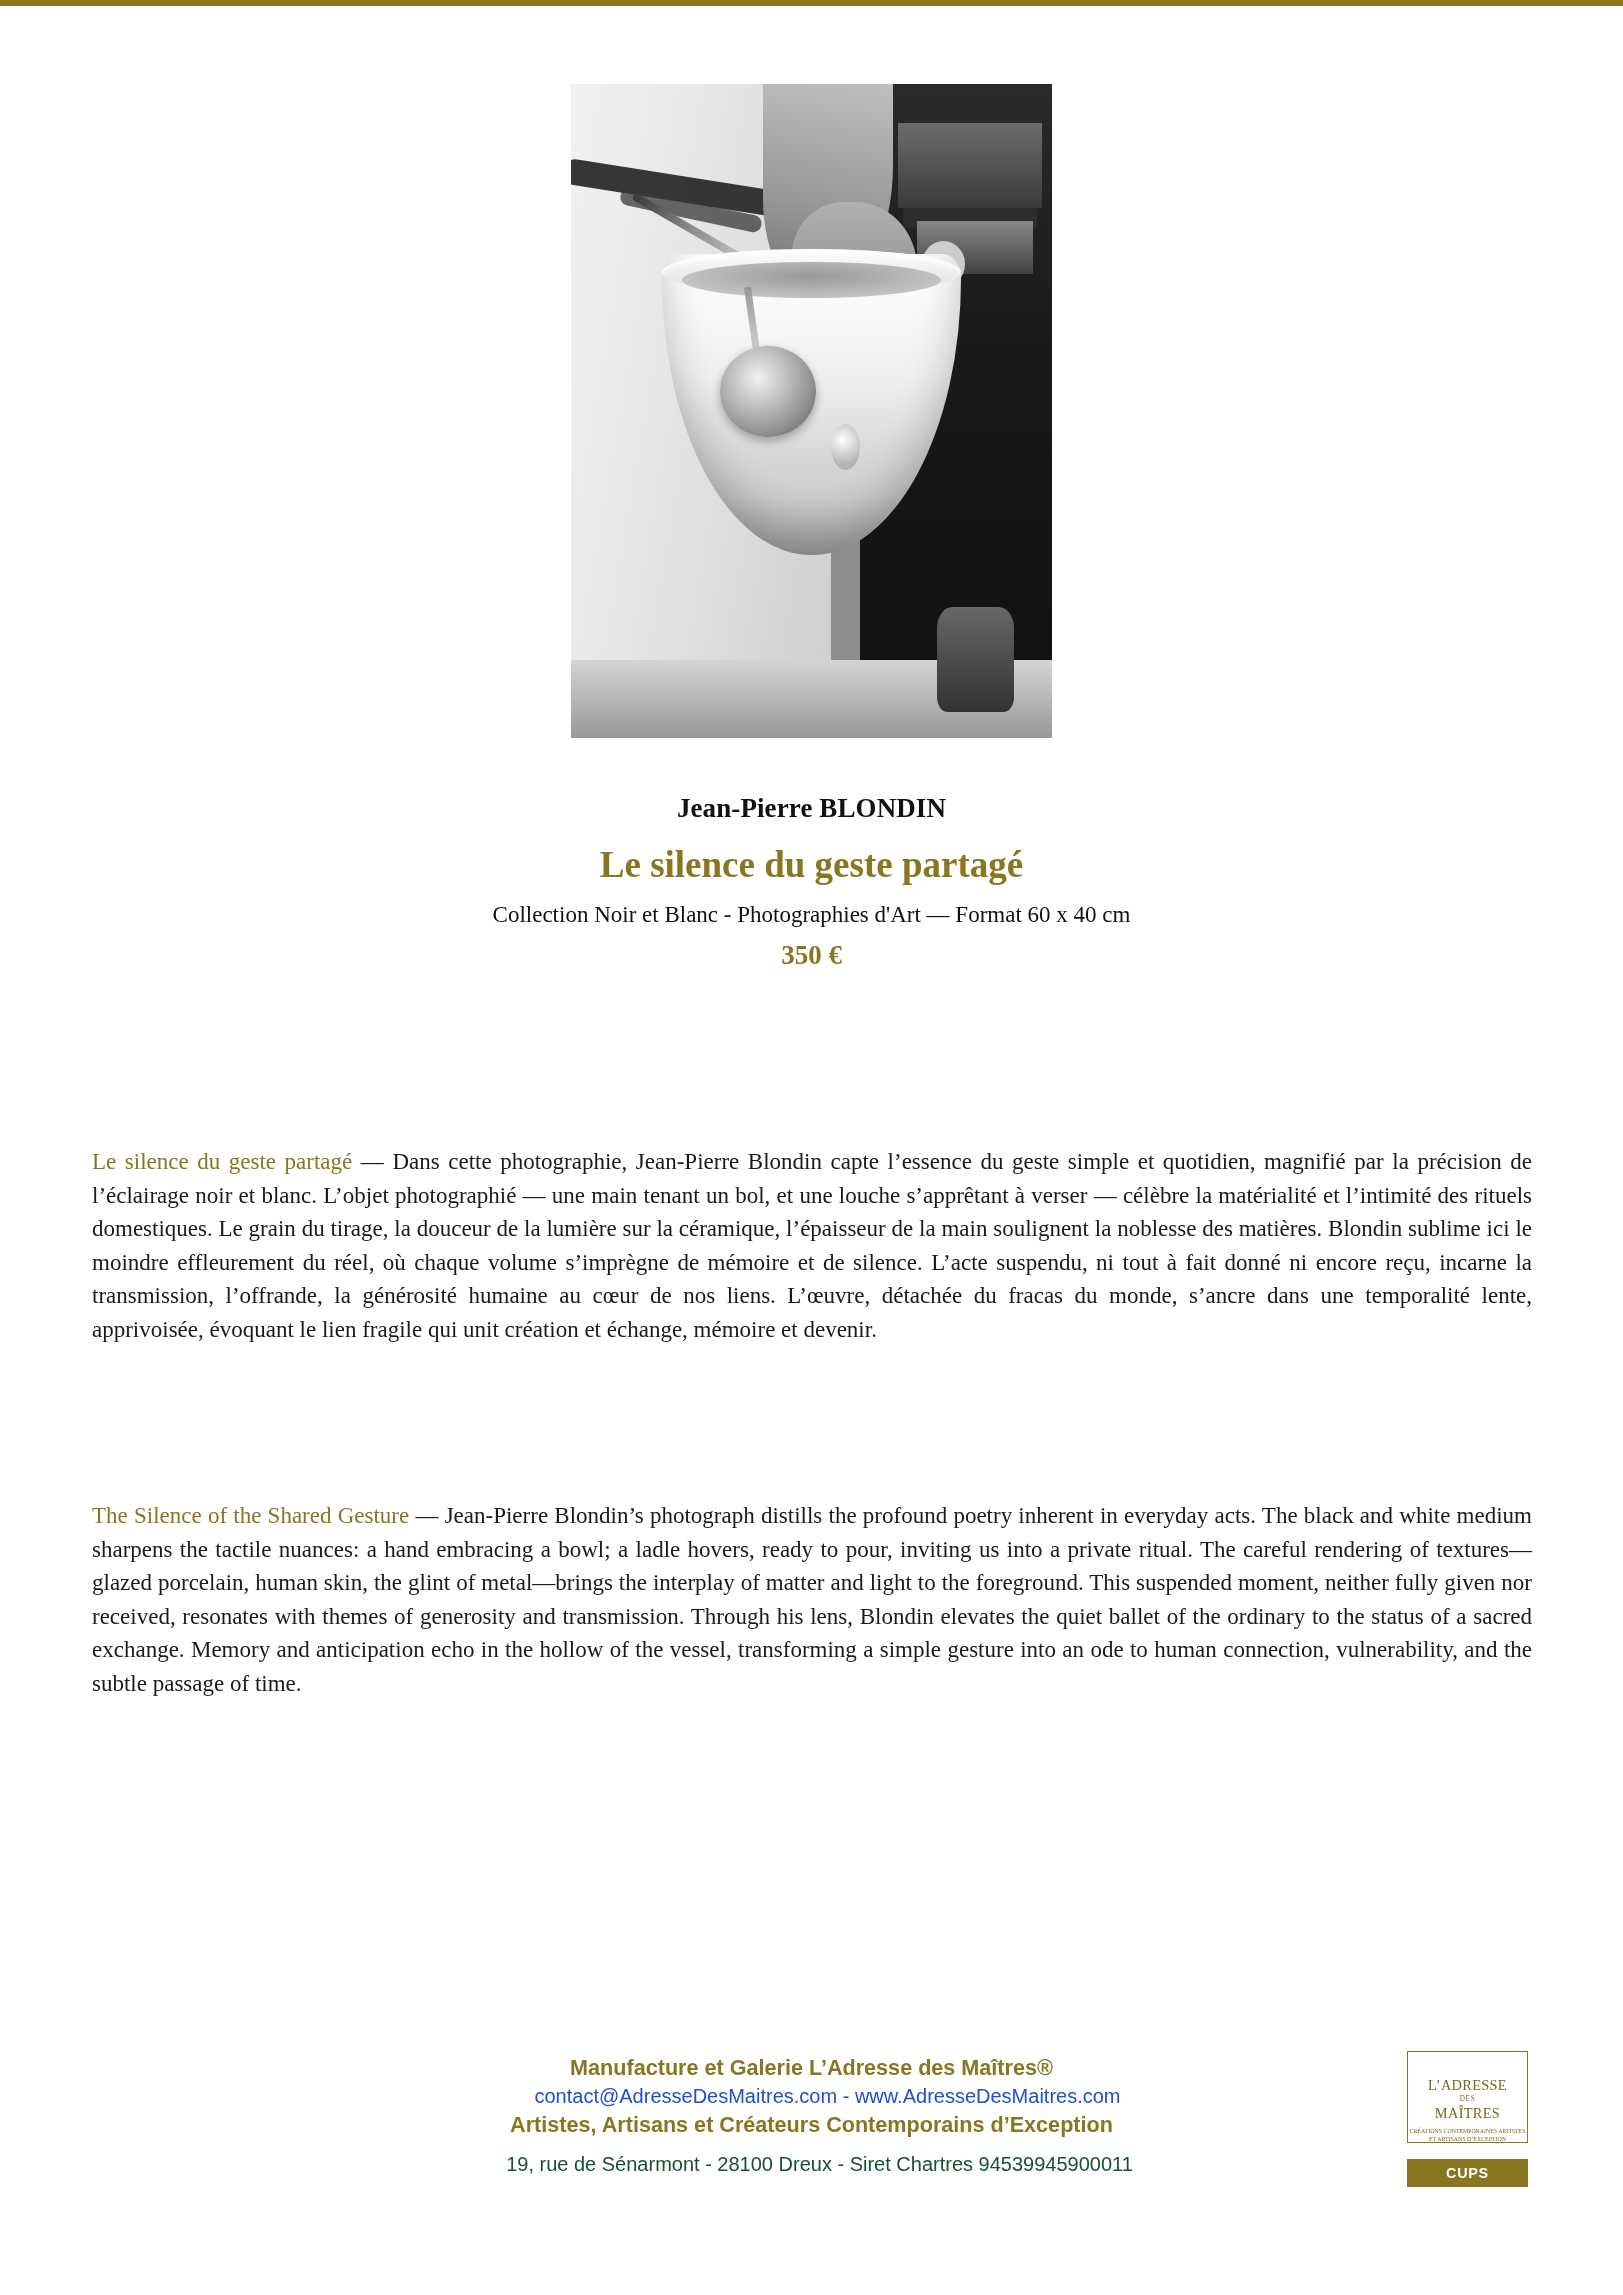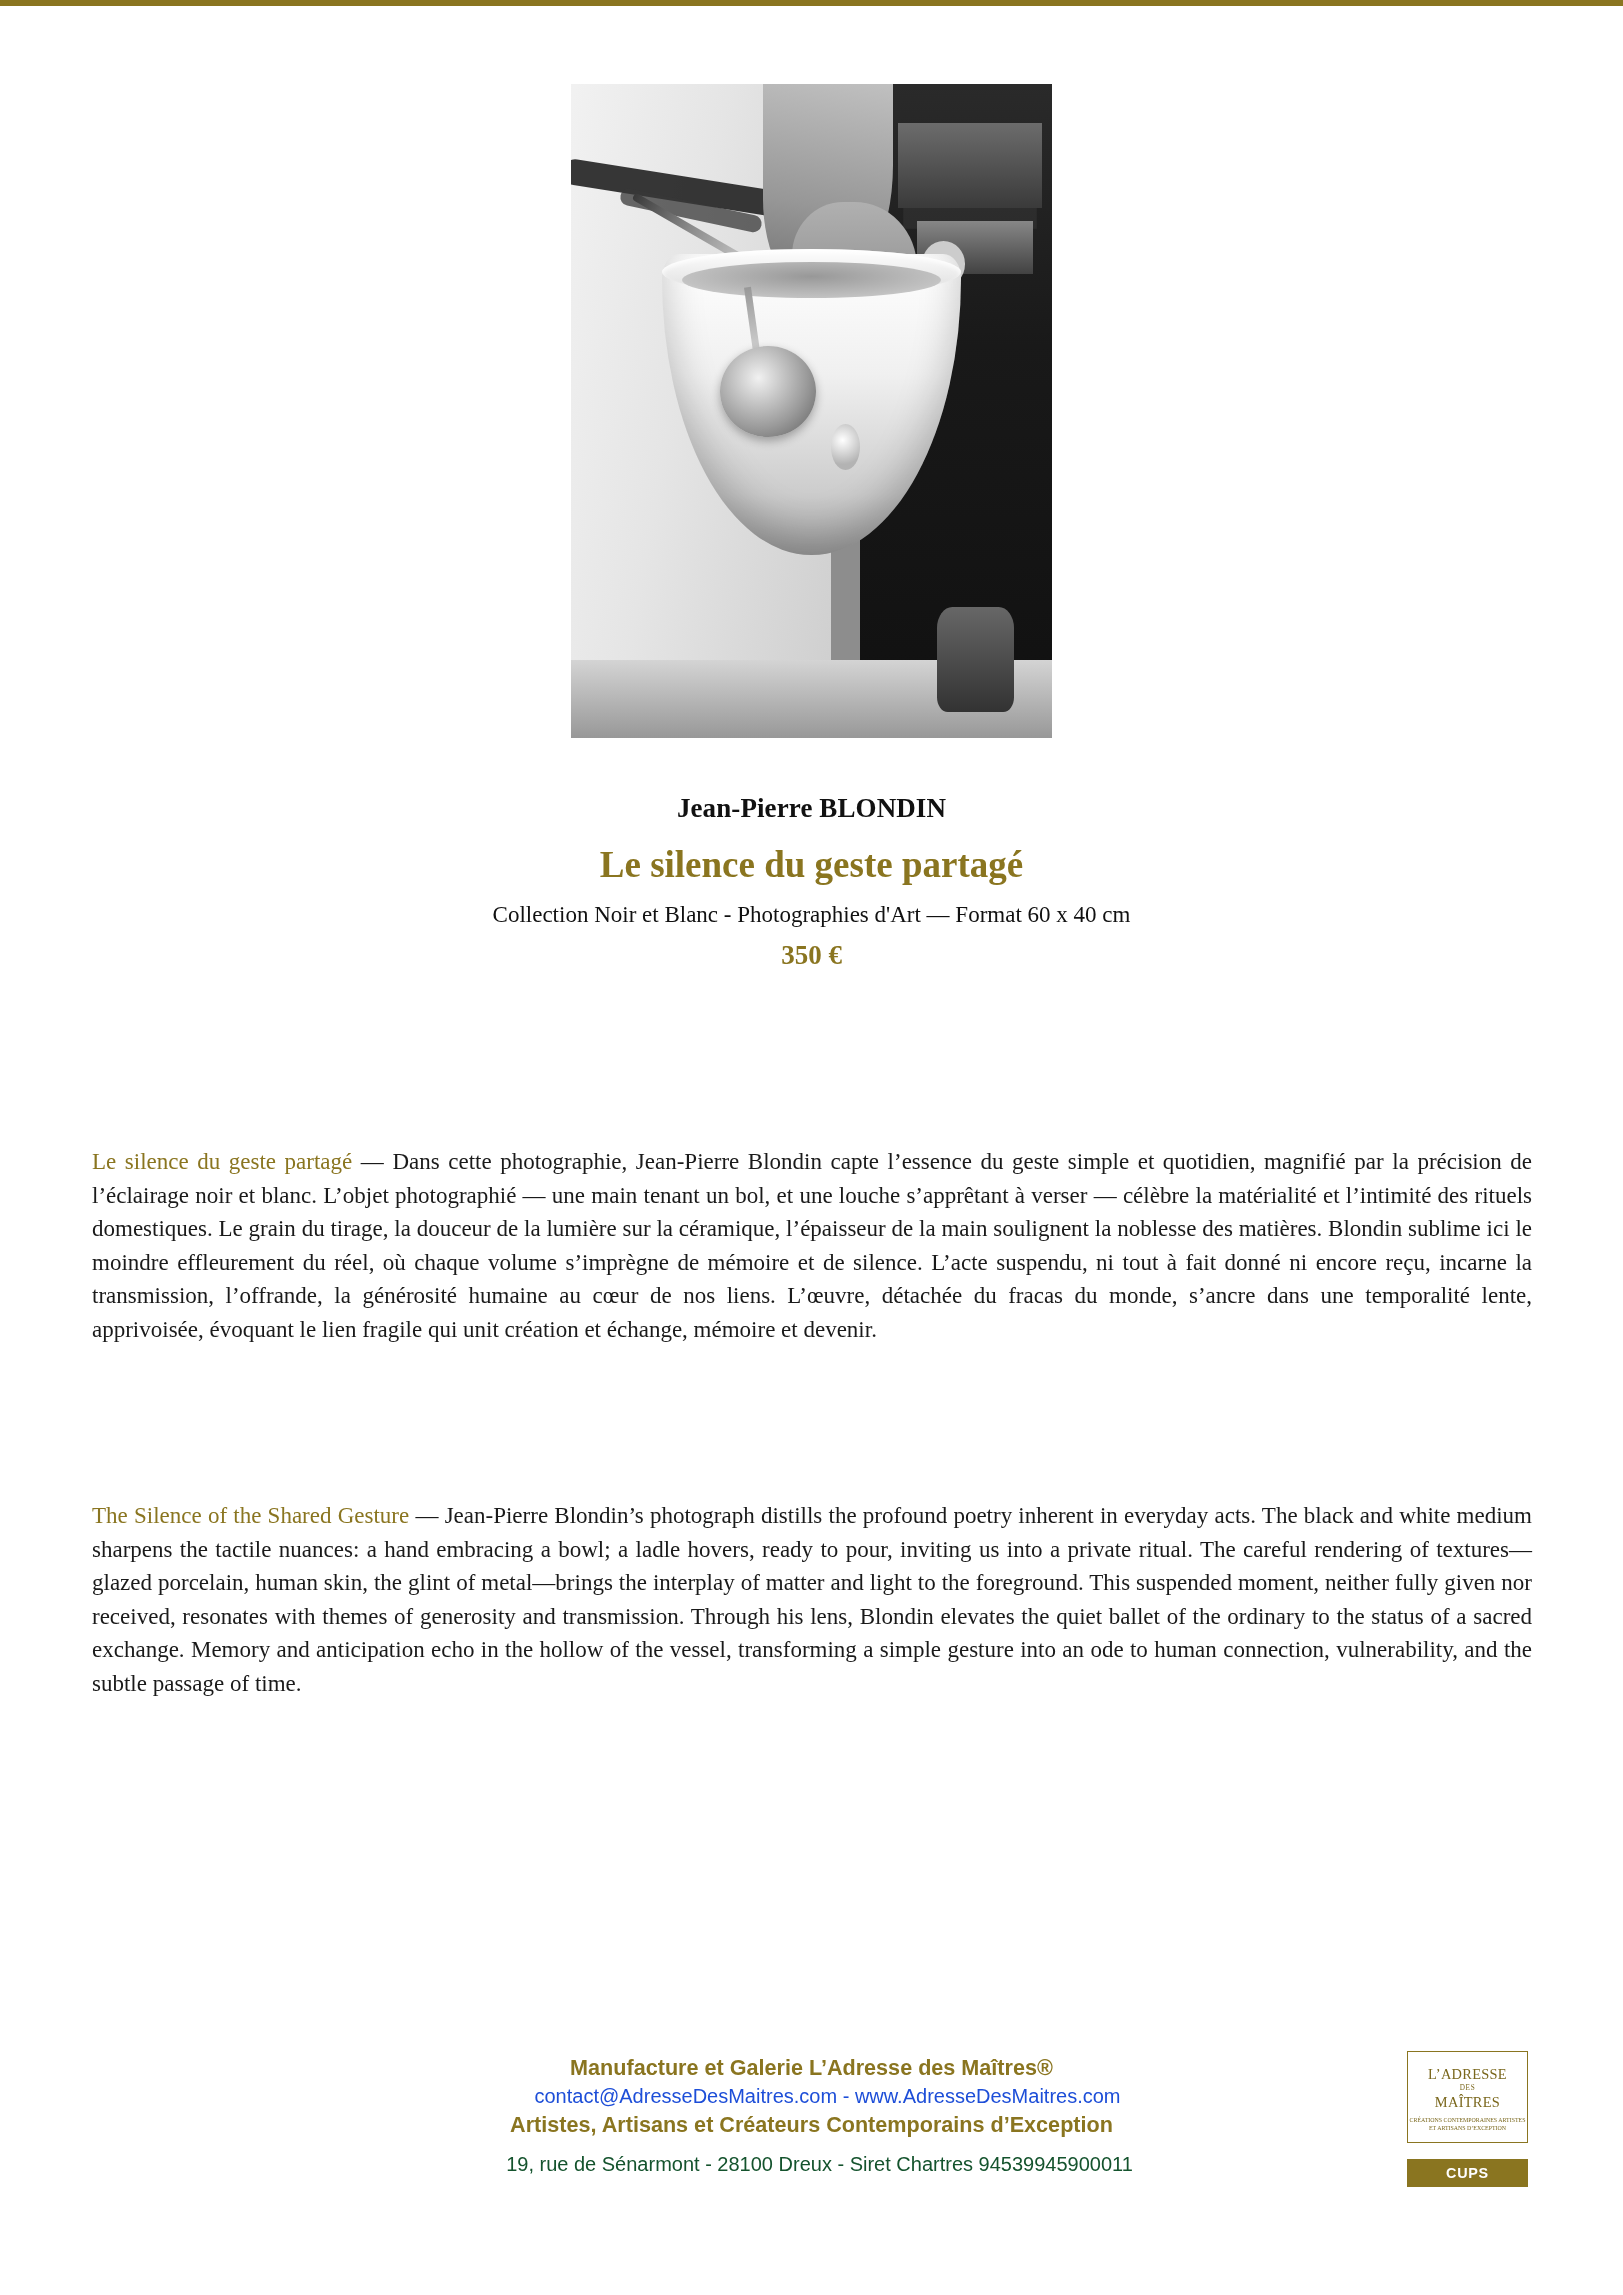--- a/index.html
+++ b/index.html
@@ -311,21 +311,21 @@
     position: absolute;
     right: 95px;
     top: 2051px;
     width: 121px;
     height: 92px;
     border: 1.3px solid #8a7520;
     background: #ffffff;
     text-align: center;
     font-family: "Liberation Serif", serif;
     box-sizing: border-box;
-    padding-top: 14px;
+    padding-top: 25px;
   }
   .logo-box .l1 {
     font-size: 14.4px;
     color: #7a671c;
     letter-spacing: 0.3px;
   }
   .logo-box .l2 {
     font-size: 7.2px;
     color: #7a671c;
     letter-spacing: 0.7px;

